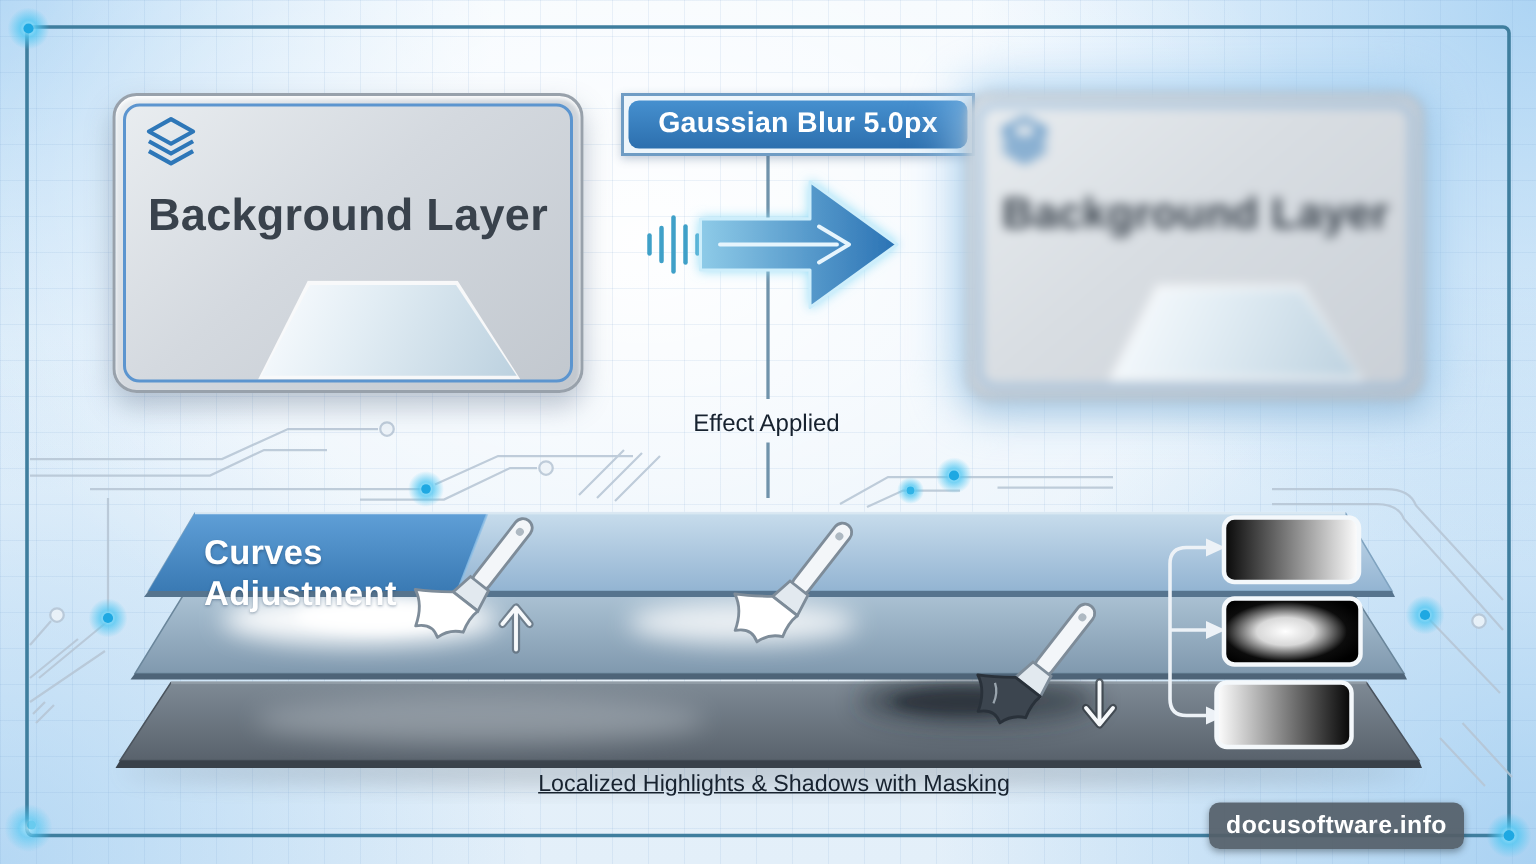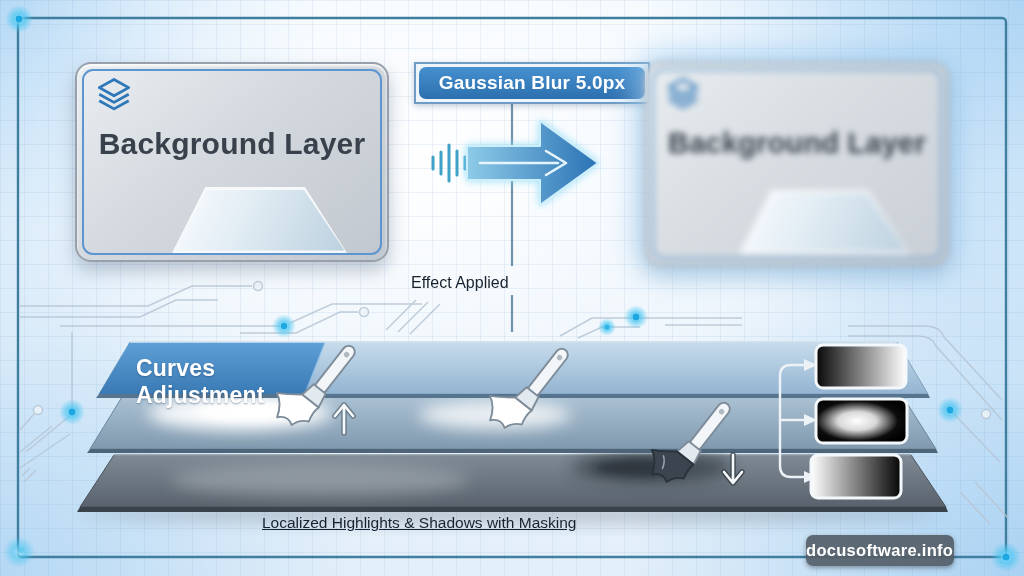--- a/index.html
+++ b/index.html
@@ -56,31 +56,31 @@
     box-shadow:0 2px 6px rgba(60,90,130,.3);
   }
   .badge-inner{
     position:absolute;inset:3px;border-radius:7px;
     background:linear-gradient(#4690cf,#2c6fae);
     color:#fff;font-size:19px;font-weight:700;letter-spacing:.2px;
     display:flex;align-items:center;justify-content:center;
   }
 
   .caption{
-    position:absolute;text-align:left;color:#17222f;font-size:16px;font-weight:500;
+    position:absolute;text-align:center;color:#17222f;font-size:16px;font-weight:500;
   }
   .tab-label{
     position:absolute;left:136px;top:355px;width:200px;
     color:#fff;font-size:23px;font-weight:700;letter-spacing:.2px;
     text-shadow:0 1px 2px rgba(30,60,90,.45);
   }
   .watermark{
-    position:absolute;left:806px;top:535px;width:148px;height:31px;border-radius:7px;
+    position:absolute;left:806px;top:535px;width:170px;height:31px;border-radius:7px;
     background:rgba(84,94,104,.92);box-shadow:0 2px 5px rgba(40,50,60,.45);
-    color:#fff;font-size:16.5px;font-weight:700;line-height:31px;text-align:left;letter-spacing:.3px;
+    color:#fff;font-size:16.5px;font-weight:700;line-height:31px;text-align:center;letter-spacing:.3px;
   }
 </style>
 </head>
 <body>
 
 <div class="stage">
 
   <svg class="scene" viewBox="0 0 1024 576">
     <defs>
       <radialGradient id="glowG">

